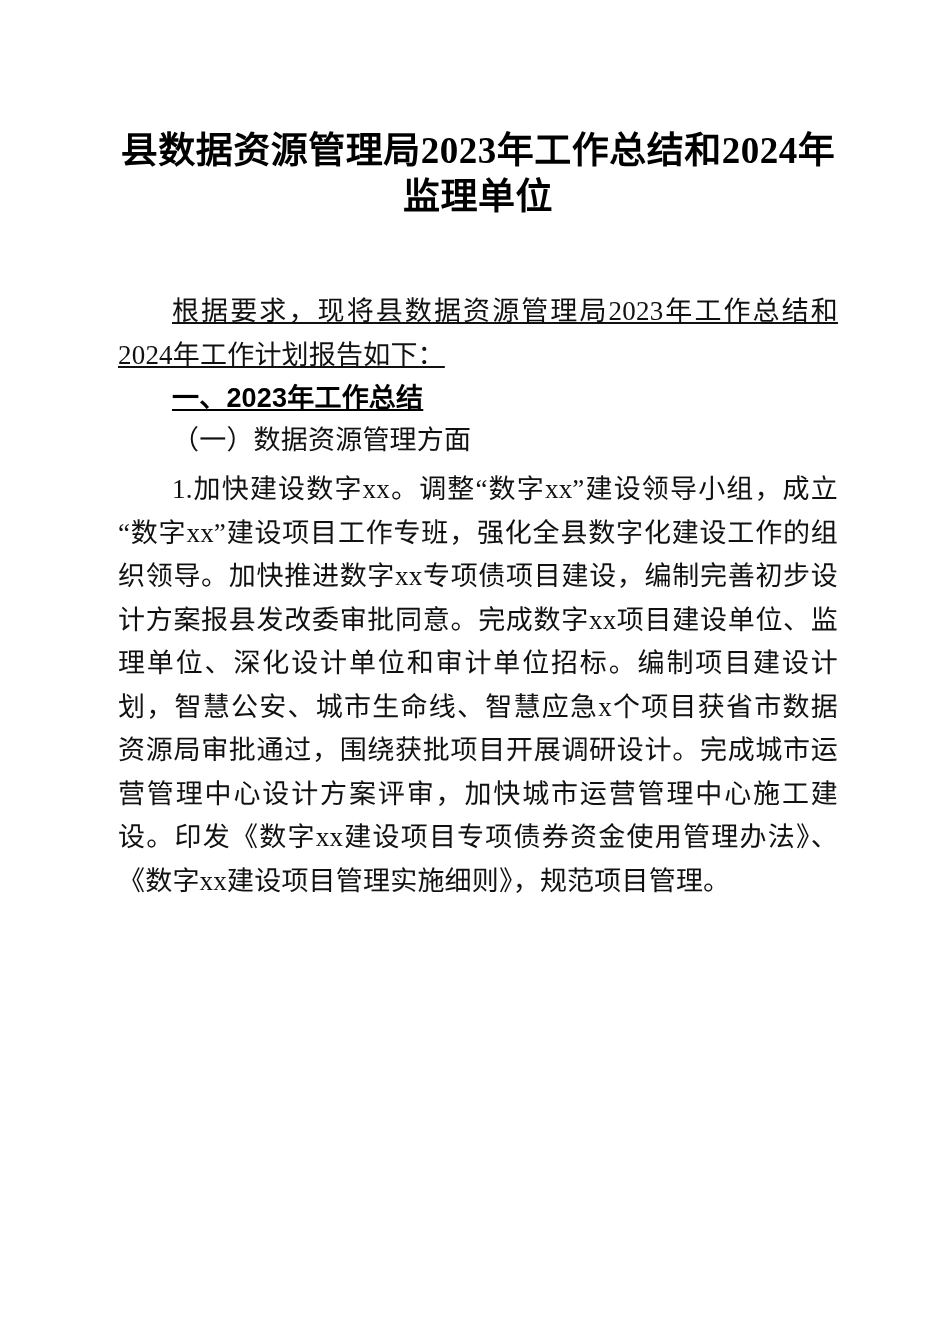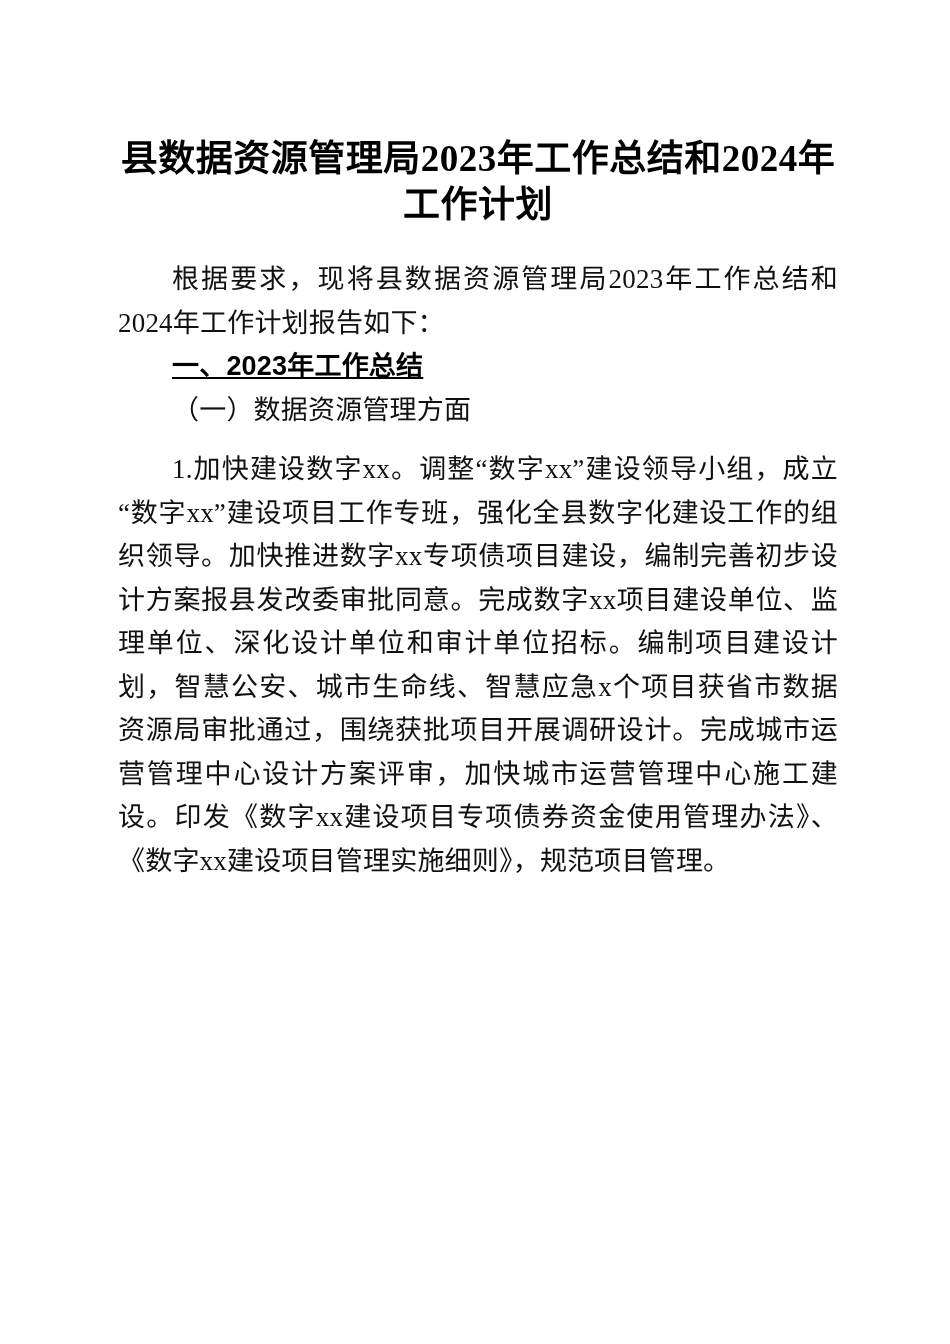--- a/index.html
+++ b/index.html
@@ -15,21 +15,21 @@
     height: 1344px;
     background: #ffffff;
     margin: 0 auto;
     overflow: hidden;
     box-sizing: border-box;
   }
 
   .doc-body {
     position: absolute;
     left: 118px;
-    top: 8px;
+    top: 0;
     width: 720px;
   }
 
   
   .doc-title {
     font-family: "Liberation Serif", "DejaVu Serif", serif;
     font-weight: bold;
     font-size: 37px;
     line-height: 46px;
     color: #000000;
@@ -48,61 +48,62 @@
     color: #111111;
     text-align: justify;
     text-justify: inter-character;
     text-align-last: left;
     margin: 0;
     text-indent: 2em;
     letter-spacing: 0.2px;
   }
 
   .para.first {
-    margin-top: 30px;
+    margin-top: 70px;
+    text-decoration: underline;
   }
 
   .para.spaced {
-    margin-top: 16px;
+    margin-top: 4px;
   }
 
   
   .h1-cn {
     font-family: "Liberation Sans", "DejaVu Sans", sans-serif;
     font-weight: bold;
     font-size: 27px;
     line-height: 43.5px;
     color: #000000;
     margin: 0;
     text-indent: 2em;
     letter-spacing: 0.2px;
     text-decoration: underline;
   }
 
   
   .h2-cn {
-    font-family: Liberation Sans, sans-serif;
+    font-family: Liberation Mono, monospace;
     font-size: 27px;
     line-height: 43.5px;
     color: #111111;
     margin: 0;
     text-indent: 2em;
     letter-spacing: 0.2px;
   }
 </style>
 </head>
 <body>
 
 <div class="page">
 
   <div class="doc-body">
 
     <h1 class="doc-title">
       <span>县数据资源管理局2023年工作总结和2024年</span><br>
-      <span>工作计划</span>
+      <span>监理单位</span>
     </h1>
 
     <p class="para first">根据要求，现将县数据资源管理局2023年工作总结和2024年工作计划报告如下：</p>
 
     <p class="h1-cn">一、2023年工作总结</p>
 
     <p class="h2-cn">（一）数据资源管理方面</p>
 
     <p class="para spaced">1.加快建设数字xx。调整“数字xx”建设领导小组，成立“数字xx”建设项目工作专班，强化全县数字化建设工作的组织领导。加快推进数字xx专项债项目建设，编制完善初步设计方案报县发改委审批同意。完成数字xx项目建设单位、监理单位、深化设计单位和审计单位招标。编制项目建设计划，智慧公安、城市生命线、智慧应急x个项目获省市数据资源局审批通过，围绕获批项目开展调研设计。完成城市运营管理中心设计方案评审，加快城市运营管理中心施工建设。印发《数字xx建设项目专项债券资金使用管理办法》、《数字xx建设项目管理实施细则》，规范项目管理。</p>
 

